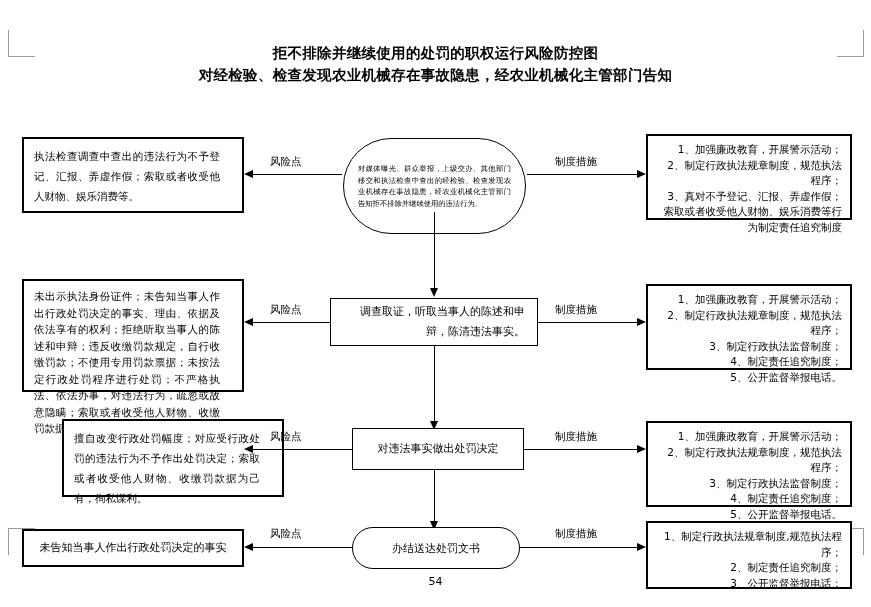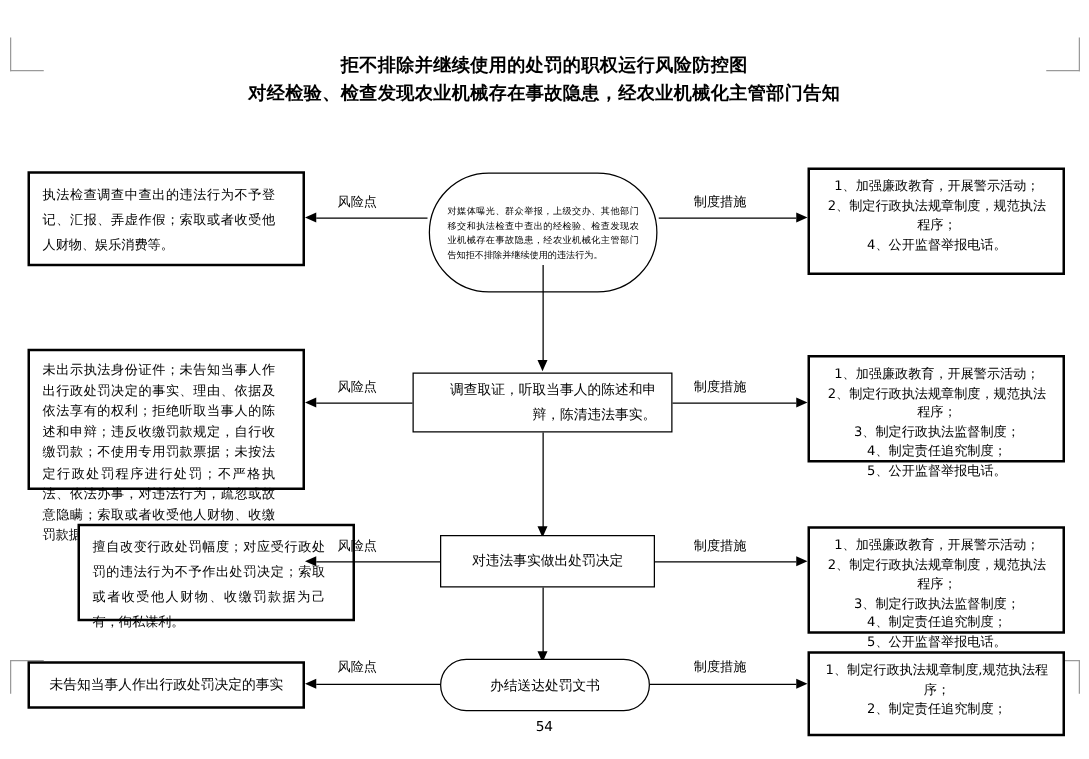--- a/index.html
+++ b/index.html
@@ -53,21 +53,21 @@
     font-size: 10.5px;
     line-height: 16.5px;
     text-align: justify;
   }
   .risk-box.loose { line-height: 20px; }
   .measure-box {
     border-width: 2px;
     padding: 6px 8px 6px 9px;
     font-size: 10.5px;
     line-height: 15.5px;
-    text-align: center;
+    text-align: right;
   }
   .flow-box {
     display: flex;
     align-items: center;
     justify-content: center;
     text-align: left;
     font-size: 11px;
     line-height: 20px;
     padding: 4px 12px;
     border-width: 1.6px;
@@ -150,21 +150,21 @@
   <div class="title-line">对经检验、检查发现农业机械存在事故隐患，经农业机械化主管部门告知</div>
 </div>
 
 <div class="node risk-box loose" style="left:22px; top:137px; width:222px; height:76px;">执法检查调查中查出的违法行为不予登记、汇报、弄虚作假；索取或者收受他人财物、娱乐消费等。</div>
 
 <div class="flow-oval oval-small-text" style="left:343px; top:138px; width:183px; height:96px;">对媒体曝光、群众举报，上级交办、其他部门移交和执法检查中查出的经检验、检查发现农业机械存在事故隐患，经农业机械化主管部门告知拒不排除并继续使用的违法行为。</div>
 
 <div class="node measure-box" style="left:646px; top:134px; width:206px; height:86px;">
   <div>1、加强廉政教育，开展警示活动；</div>
   <div>2、制定行政执法规章制度，规范执法程序；</div>
-  <div>4、公开监督举报电话。</div>
+  <div>3、真对不予登记、汇报、弄虚作假；索取或者收受他人财物、娱乐消费等行为制定责任追究制度</div>
 </div>
 
 <div class="line hline" style="left:253px; top:174px; width:89px;"></div>
 <div class="arrow left" style="left:244px; top:170px;"></div>
 <div class="conn-label" style="left:270px; top:155px;">风险点</div>
 
 <div class="line hline" style="left:527px; top:174px; width:110px;"></div>
 <div class="arrow right" style="left:637px; top:170px;"></div>
 <div class="conn-label" style="left:555px; top:155px;">制度措施</div>
 
@@ -217,20 +217,21 @@
 <div class="line vline" style="left:434px; top:470px; height:56px;"></div>
 <div class="arrow down" style="left:430px; top:521px;"></div>
 
 <div class="node flow-box" style="left:22px; top:529px; width:222px; height:38px; border-width:2px;">未告知当事人作出行政处罚决定的事实</div>
 
 <div class="flow-oval oval-mid-text" style="left:352px; top:527px; width:168px; height:42px;">办结送达处罚文书</div>
 
 <div class="node measure-box" style="left:646px; top:521px; width:206px; height:68px;">
   <div>1、制定行政执法规章制度,规范执法程序；</div>
   <div>2、制定责任追究制度；</div>
+  <div>3、公开监督举报电话；</div>
 </div>
 
 <div class="line hline" style="left:253px; top:547px; width:99px;"></div>
 <div class="arrow left" style="left:244px; top:543px;"></div>
 <div class="conn-label" style="left:270px; top:527px;">风险点</div>
 
 <div class="line hline" style="left:520px; top:547px; width:117px;"></div>
 <div class="arrow right" style="left:637px; top:543px;"></div>
 <div class="conn-label" style="left:555px; top:527px;">制度措施</div>
 

